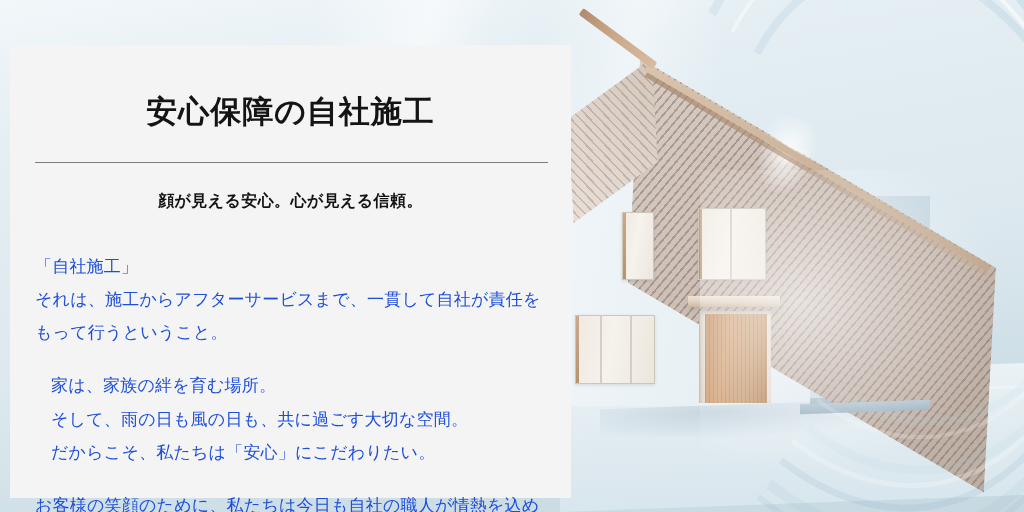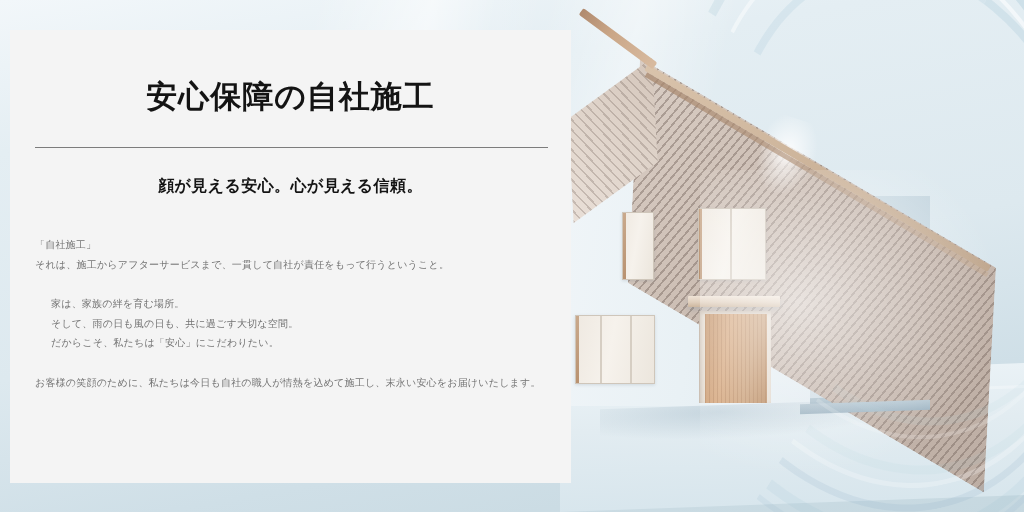--- a/index.html
+++ b/index.html
@@ -217,21 +217,21 @@
   .ground-shadow {
     position: absolute;
     left: 600px; top: 404px; width: 300px; height: 34px;
     background: radial-gradient(ellipse at 40% 20%, rgba(120,150,170,.28), rgba(120,150,170,0) 70%);
     transform: skewY(-2deg);
   }
 
   
   .card {
     position: absolute;
-    left: 10px; top: 30px;
+    left: 10px; top: 45px;
     width: 561px; height: 453px;
     background: #f4f4f4;
     box-sizing: border-box;
     padding: 0;
   }
   .title {
     margin: 0;
     padding-top: 46px;
     text-align: center;
     font-size: 31px;
@@ -252,23 +252,23 @@
     font-weight: bold;
     color: #141414;
     letter-spacing: .4px;
   }
   .body {
     margin: 0;
     padding: 38px 30px 0 25px;
   }
   .body p {
     margin: 0 0 20px 0;
-    font-size: 10px;
+    font-size: 17px;
     line-height: 1.95;
-    color: #737373;
+    color: #1d4ed8;
     letter-spacing: .2px;
   }
   .body p:last-child { margin-bottom: 0; }
 </style>
 </head>
 <body>
 
 <div id="stage">
 
   <div class="photo">

